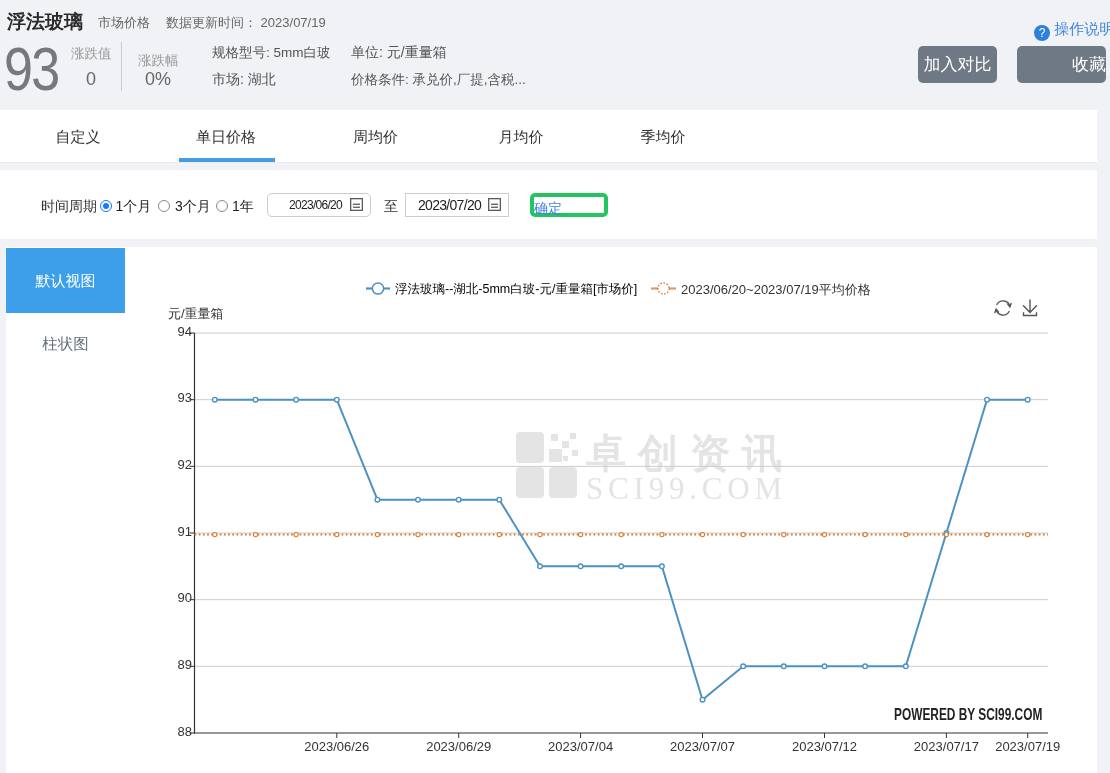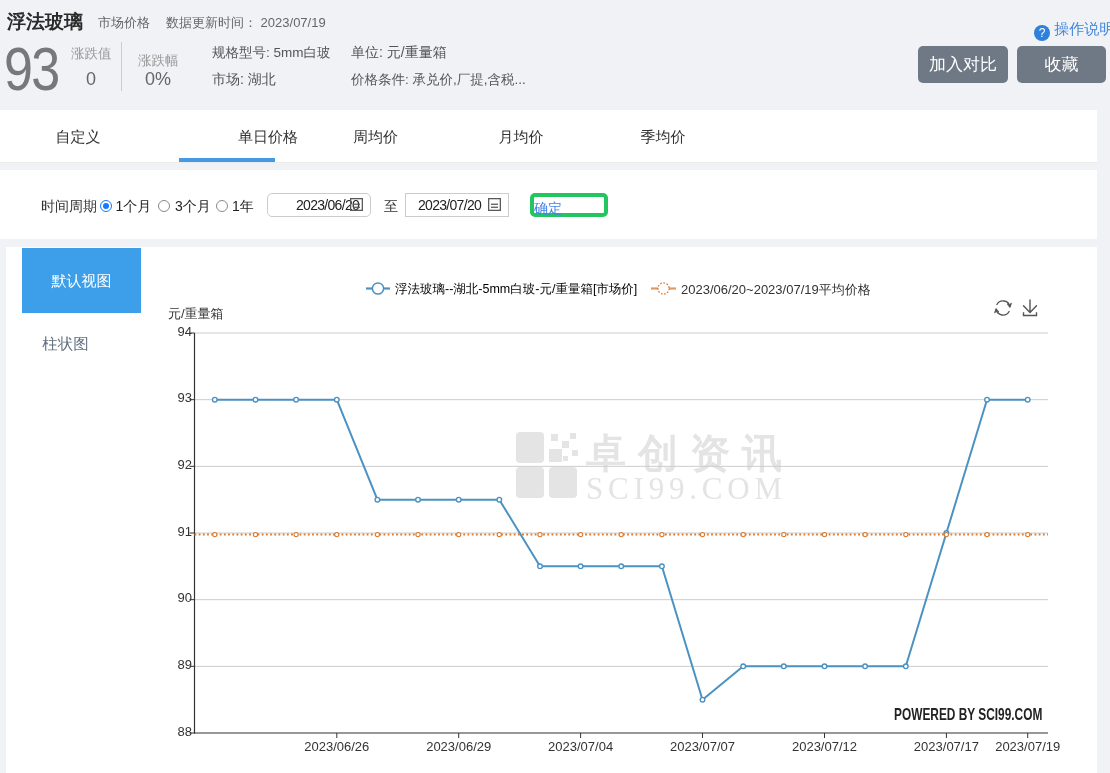--- a/index.html
+++ b/index.html
@@ -27,57 +27,57 @@
 <div class="abs" style="left:70px; top:69px; width:42px; text-align:center; font-size:18px; color:#666;">0</div>
 <div class="abs" style="left:121px; top:42px; width:1px; height:49px; background:#ccc;"></div>
 <div class="abs" style="left:138px; top:52px; font-size:13.5px; color:#999;">涨跌幅</div>
 <div class="abs" style="left:137px; top:69px; width:42px; text-align:center; font-size:18px; color:#666;">0%</div>
 
 <div class="abs" style="left:212px; top:44px; font-size:13.5px; color:#555;">规格型号: 5mm白玻</div>
 <div class="abs" style="left:212px; top:71px; font-size:14px; color:#555;">市场: 湖北</div>
 <div class="abs" style="left:351px; top:44px; font-size:14px; color:#555;">单位: 元/重量箱</div>
 <div class="abs" style="left:351px; top:71px; font-size:13.5px; color:#555;">价格条件: 承兑价,厂提,含税...</div>
 
-<div class="abs" style="left:918px; top:46px; width:90px; height:37px; background:#6f7985; border-radius:5px; color:#fff; font-size:17px; text-align:center; line-height:37px;">加入对比</div>
-<div class="abs" style="left:1017px; top:46px; width:89px; height:37px; background:#6f7985; border-radius:5px; color:#fff; font-size:17px; text-align:center; line-height:37px;">收藏</div>
+<div class="abs" style="left:918px; top:46px; width:79px; height:37px; background:#6f7985; border-radius:5px; color:#fff; font-size:17px; text-align:center; line-height:37px;">加入对比</div>
+<div class="abs" style="left:1017px; top:46px; width:89px; height:37px; background:#6f7985; border-radius:5px; color:#fff; font-size:17px; text-align:right; line-height:37px;">收藏</div>
 
 <div class="abs" style="left:55.5px; top:128px; font-size:15px; color:#333;">自定义</div>
-<div class="abs" style="left:196px; top:128px; font-size:15px; color:#333;margin-left:42px;">单日价格</div>
+<div class="abs" style="left:196px; top:128px; font-size:15px; color:#333;">单日价格</div>
 <div class="abs" style="left:353px; top:128px; font-size:15px; color:#333;">周均价</div>
 <div class="abs" style="left:498.5px; top:128px; font-size:15px; color:#333;">月均价</div>
 <div class="abs" style="left:640.5px; top:128px; font-size:15px; color:#333;">季均价</div>
 <div class="abs" style="left:179px; top:158px; width:96px; height:4px; background:#459ae3;"></div>
 
 <div class="abs" style="left:35px; top:198px; font-size:14px; color:#333;padding-left:6px;">时间周期</div>
 
 <div class="abs" style="left:100px; top:200px; width:12px; height:12px; border-radius:50%; border:1.5px solid #1677ff; background:#fff;">
     <div style="position:absolute; left:1.5px; top:1.5px; width:6px; height:6px; border-radius:50%; background:#1677ff;"></div>
   </div>
 <div class="abs" style="left:115.5px; top:198px; font-size:14px; color:#222;">1个月</div>
 <div class="abs" style="left:158px; top:200px; width:12px; height:12px; border-radius:50%; border:1px solid #8a8a8a; background:#fff;"></div>
 <div class="abs" style="left:175px; top:198px; font-size:14px; color:#222;">3个月</div>
 <div class="abs" style="left:216px; top:200px; width:12px; height:12px; border-radius:50%; border:1px solid #8a8a8a; background:#fff;"></div>
 <div class="abs" style="left:232px; top:198px; font-size:14px; color:#222;">1年</div>
 
-<div class="abs" style="left:267px; top:193px; width:104px; height:24px; border:1px solid #ccc; border-radius:5px; background:#fff; font-size:14px; letter-spacing:-0.7px; color:#222; line-height:22px; padding-left:28px;">2023/06/20</div>
+<div class="abs" style="left:267px; top:193px; width:104px; height:24px; border:1px solid #ccc; border-radius:5px; background:#fff; font-size:12px; letter-spacing:-0.7px; color:#222; line-height:22px; padding-left:21px;">2023/06/20</div>
 <svg class="abs" style="left:350px; top:198px;" width="13" height="13" viewBox="0 0 13 13">
     <rect x="0.65" y="0.65" width="11.7" height="11.7" fill="none" stroke="#5a5a5a" stroke-width="1.3"></rect>
     <rect x="3" y="5.6" width="7" height="1.3" fill="#5a5a5a"></rect>
     <rect x="3" y="8.6" width="7" height="1.3" fill="#5a5a5a"></rect>
   </svg>
 <div class="abs" style="left:384px; top:198px; font-size:14px; color:#333;">至</div>
 <div class="abs" style="left:405px; top:193px; width:104px; height:24px; border:1px solid #ccc; border-radius:0; background:#fff; font-size:14px; letter-spacing:-0.7px; color:#222; line-height:22px; padding-left:12px;">2023/07/20</div>
 <svg class="abs" style="left:488px; top:198px;" width="13" height="13" viewBox="0 0 13 13">
     <rect x="0.65" y="0.65" width="11.7" height="11.7" fill="none" stroke="#5a5a5a" stroke-width="1.3"></rect>
     <rect x="3" y="5.6" width="7" height="1.3" fill="#5a5a5a"></rect>
     <rect x="3" y="8.6" width="7" height="1.3" fill="#5a5a5a"></rect>
   </svg>
 <div class="abs" style="left:530px; top:193px; width:78px; height:24px; border:4px solid #22c55e; border-radius:5px; background:#fff; font-size:14px; color:#4381e8; line-height:22px;">确定</div>
 
-<div class="abs" style="left:6px; top:248px; width:119px; height:65px; background:#3d9fe9; color:#fff; font-size:15px; text-align:center; line-height:65px;margin-left:16px;">默认视图</div>
+<div class="abs" style="left:6px; top:248px; width:119px; height:65px; background:#3d9fe9; color:#fff; font-size:15px; text-align:center; line-height:65px;">默认视图</div>
 <div class="abs" style="left:6px; top:313px; width:119px; height:62px; color:#667180; font-size:15.5px; text-align:center; line-height:62px;">柱状图</div>
 
 <div class="abs" style="left:395px; top:281px; font-size:12.5px; color:#000000;">浮法玻璃--湖北-5mm白玻-元/重量箱[市场价]</div>
 <div class="abs" style="left:681px; top:281px; font-size:13px; color:#333;">2023/06/20~2023/07/19平均价格</div>
 
 <div class="abs" style="left:168px; top:305px; font-size:13px; color:#333;">元/重量箱</div>
 
 <div class="abs" style="left:894px; top:705px; font-size:16.5px; font-weight:bold; color:#222; transform:scaleX(0.72); transform-origin:left top; white-space:nowrap;">POWERED BY SCI99.COM</div>
 
 <svg class="abs" style="left:0; top:0;" width="1110" height="773" viewBox="0 0 1110 773">

